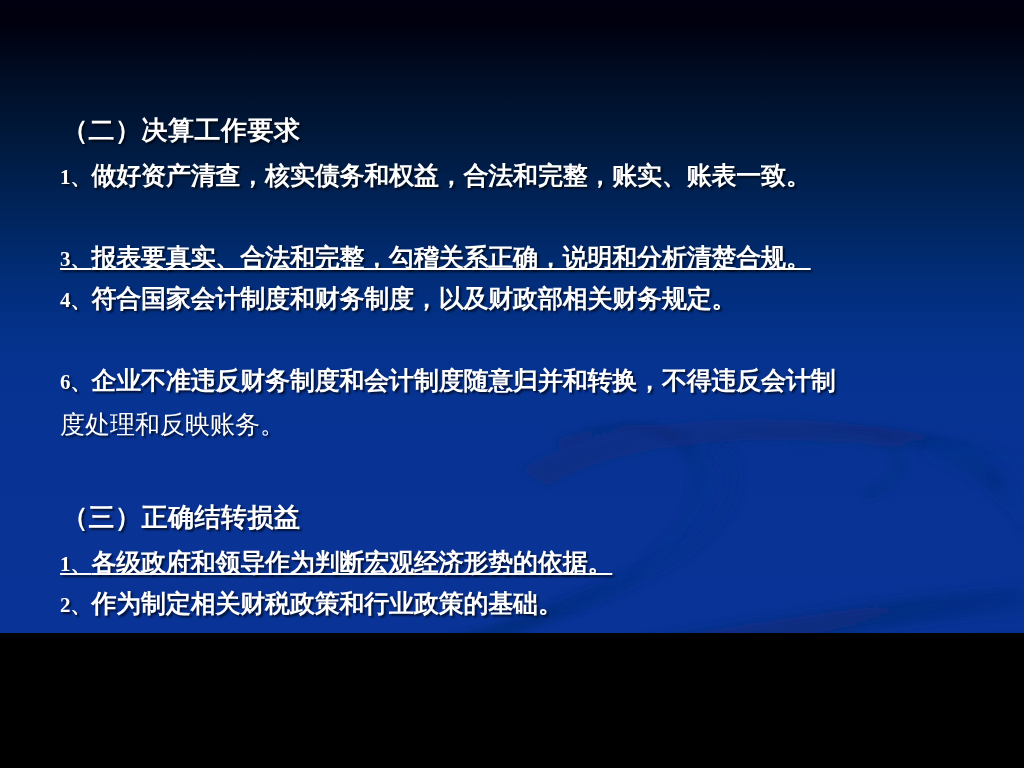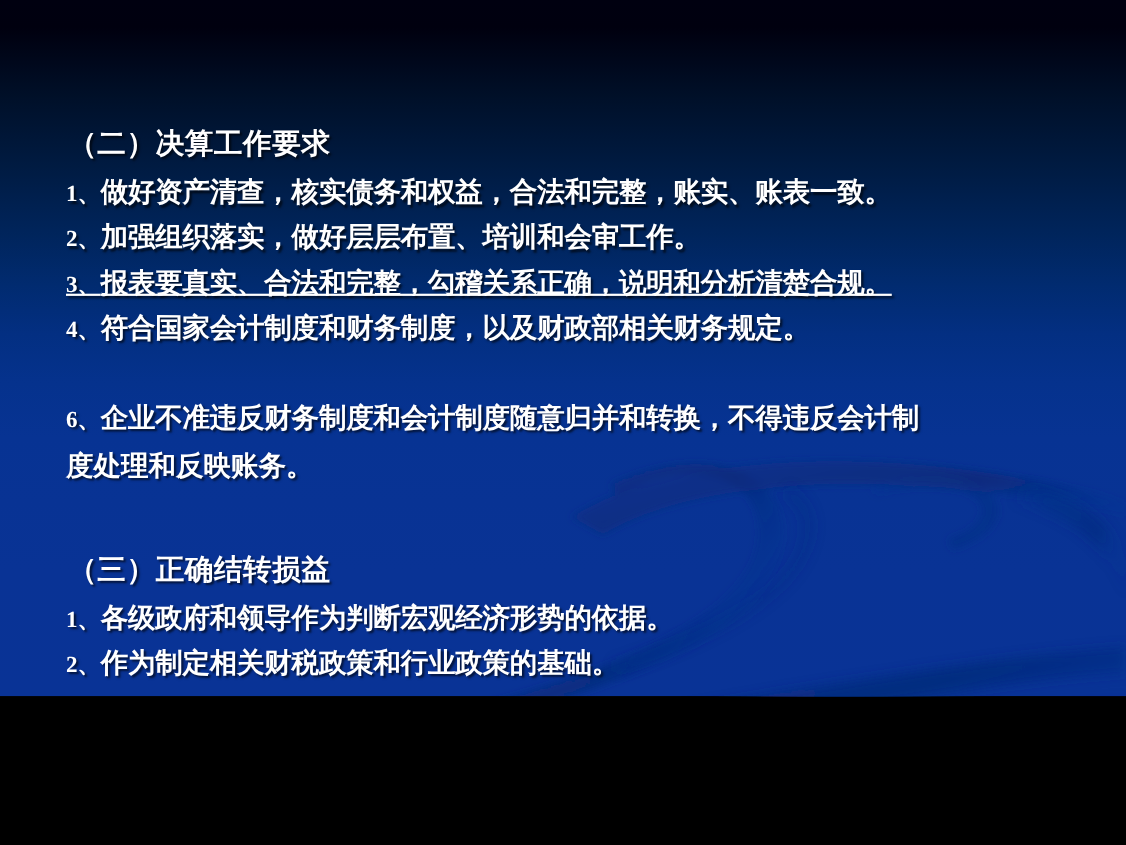--- a/index.html
+++ b/index.html
@@ -71,21 +71,21 @@
     letter-spacing: -0.2px;
   }
   .item .num {
     font-family: "Liberation Serif", "DejaVu Serif", serif;
     font-weight: 700;
     font-size: 21px;
     letter-spacing: 0;
   }
   .cont {
     font-family: "Liberation Sans", "DejaVu Sans", sans-serif;
-    font-weight: 700;
+    font-weight: 400;
     font-size: 25px;
   }
 </style>
 </head>
 <body>
 
 <div id="slide">
 
   <svg id="decor" viewBox="0 0 1024 768" preserveAspectRatio="none" aria-hidden="true">
     <defs>
@@ -151,42 +151,39 @@
   </svg>
 
   <div class="textblock">
 
     <div class="line heading" style="left:62px; top:118px;">（二）决算工作要求</div>
 
     <div class="line item" style="left:60px; top:163px;">
       <span class="num">1、</span><span>做好资产清查，核实债务和权益，合法和完整，账实、账表一致。</span>
     </div>
 
-    <div class="line item" style="left:60px; top:204px;">
-      <span class="num">2、</span><span>加强组织落实，做好层层布置、培训和会审工作。</span>
-    </div>
 
     <div class="line item" style="left:60px; top:245px;text-decoration:underline;">
       <span class="num">3、</span><span>报表要真实、合法和完整，勾稽关系正确，说明和分析清楚合规。</span>
     </div>
 
     <div class="line item" style="left:60px; top:286px;">
       <span class="num">4、</span><span>符合国家会计制度和财务制度，以及财政部相关财务规定。</span>
     </div>
 
 
     <div class="line item" style="left:60px; top:368px;">
       <span class="num">6、</span><span>企业不准违反财务制度和会计制度随意归并和转换，不得违反会计制</span>
     </div>
 
     <div class="line cont" style="left:60px; top:412px;">度处理和反映账务。</div>
 
     <div class="line heading" style="left:62px; top:505px;">（三）正确结转损益</div>
 
-    <div class="line item" style="left:60px; top:550px;">
+    <div class="line item" style="left:60px; top:550px;text-decoration:underline;">
       <span class="num">1、</span><span>各级政府和领导作为判断宏观经济形势的依据。</span>
     </div>
 
     <div class="line item" style="left:60px; top:591px;text-align:center;">
       <span class="num">2、</span><span>作为制定相关财税政策和行业政策的基础。</span>
     </div>
 
 
   </div>
 </div>

